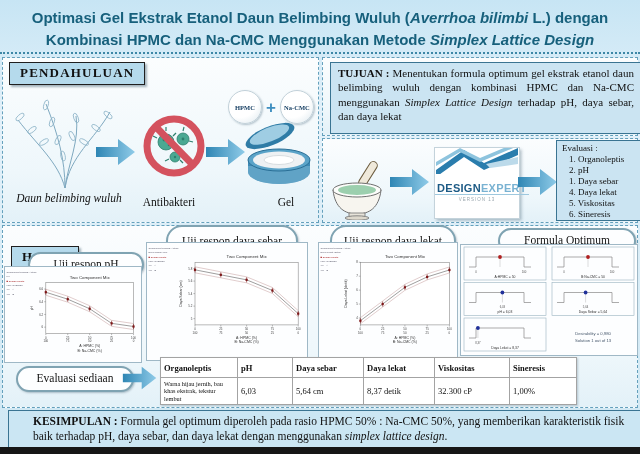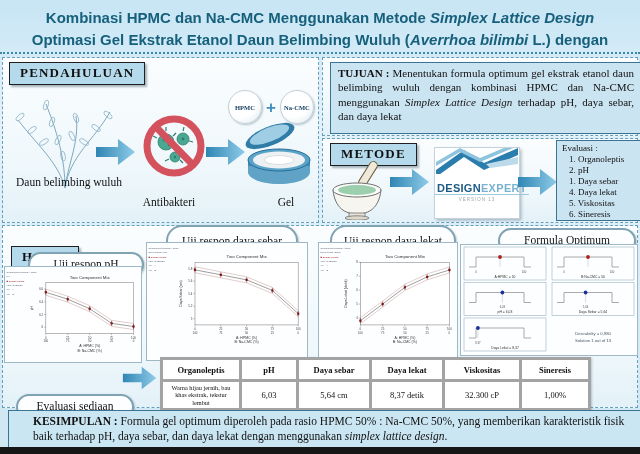--- a/index.html
+++ b/index.html
@@ -32,47 +32,47 @@
   #box-evaluasi .ev-item{padding-left:7px;}
   #box-kesimpulan{left:8px;top:410px;width:606px;height:31px;padding:3px 24px;
     font-size:11.5px;line-height:1.3;background:#cbe6f3;}
   .pill{position:absolute;background:#fdfeff;border:2px solid #7fa3b2;border-radius:16px;
     text-align:center;font-size:11.5px;line-height:1.15;box-shadow:1px 1px 2px rgba(60,90,110,.35);
     display:flex;align-items:center;justify-content:center;}
   #pill-ph{left:28px;top:252px;width:112px;height:21px;}
   #pill-sebar{left:166px;top:225px;width:128px;height:30px;}
   #pill-lekat{left:330px;top:225px;width:122px;height:30px;}
   #pill-optimum{left:498px;top:228px;width:134px;height:22px;}
-  #pill-evaluasi{left:16px;top:366px;width:114px;height:22px;margin-top:28px;}
+  #pill-evaluasi{left:16px;top:366px;width:114px;height:22px;}
   .chart-panel{position:absolute;background:#fdfeff;border:1px solid #9fb8c6;}
   #panel-ph{left:4px;top:266px;width:136px;height:95px;}
   #panel-sebar{left:146px;top:242px;width:160px;height:117px;}
   #panel-lekat{left:318px;top:242px;width:138px;height:117px;}
   #panel-optimum{left:460px;top:244px;width:176px;height:110px;}
   .chart-panel svg{display:block;width:100%;height:100%;}
   .caption{position:absolute;text-align:center;font-size:11.5px;line-height:1.15;}
-  #cap-leaf{left:10px;top:176px;width:118px;}
+  #cap-leaf{left:10px;top:192px;width:118px;font-style:italic;}
   #cap-anti{left:130px;top:196px;width:78px;}
   #cap-gel{left:260px;top:196px;width:52px;}
   .mix-circle{width:32px;height:32px;border-radius:50%;
     background:radial-gradient(circle at 35% 30%,#ffffff 55%,#dce8ee);
     border:1px solid #c2d1d9;box-shadow:1px 1px 2px rgba(80,110,130,.4);
     display:flex;align-items:center;justify-content:center;
     font-size:6.5px;font-weight:bold;color:#163f63;}
   #mix-row{left:228px;top:89px;width:96px;height:36px;display:flex;align-items:center;gap:4px;}
   #plus-sign{font-family:"Liberation Sans",sans-serif;font-size:17px;font-weight:bold;color:#3f8fc0;line-height:1;}
   .de-logo{position:absolute;left:434px;top:147px;width:84px;height:70px;background:#fff;
     border:1px solid #c4d3db;box-shadow:1.5px 1.5px 3px rgba(60,90,110,.4);text-align:center;}
   .de-name{font-family:"Liberation Sans",sans-serif;font-weight:bold;font-size:11px;
     letter-spacing:.3px;margin-top:1px;border-bottom:1.5px solid #9ec8de;display:inline-block;padding:0 2px;}
   .de-name .n1{color:#1c5a85;} .de-name .n2{color:#79b2d2;}
   .de-version{font-family:"Liberation Sans",sans-serif;font-size:4.5px;color:#9aa6ad;letter-spacing:1px;margin-top:1px;}
   #results-table{position:absolute;left:160px;top:357px;border-collapse:collapse;background:#fff;
     font-size:8.5px;box-shadow:1px 1px 2px rgba(60,90,110,.3);}
-  #results-table th,#results-table td{border:3px solid #a3a3a3;text-align:center;padding:1px 3px;}
+  #results-table th,#results-table td{border:1px solid #a3a3a3;text-align:left;padding:1px 3px;}
   #results-table th{font-weight:bold;height:17px;}
   #results-table td{height:24px;}
   .col-org{width:70px;} .col-ph{width:48px;} .col-sebar{width:64px;}
   .col-lekat{width:64px;} .col-visk{width:68px;} .col-sin{width:60px;}
   #org-cell{font-size:6.3px;line-height:1.2;}
   .bottom-bar{position:absolute;left:0;top:447px;width:640px;height:7px;background:#161616;}
   .arrow{position:absolute;}
 </style>
 </head>
 <body>
@@ -82,22 +82,22 @@
   <svg width="0" height="0" style="position:absolute">
     <defs>
       <linearGradient id="arrowGrad" x1="0" y1="0" x2="1" y2="0">
         <stop offset="0" stop-color="#2f86b4"></stop>
           <stop offset="1" stop-color="#8fcbe8"></stop>
       </linearGradient>
     </defs>
   </svg>
 
   <div class="title">
+    <div><span>Optimasi Gel Ekstrak Etanol Daun Belimbing Wuluh (</span><i>Averrhoa bilimbi</i><span> L.) dengan</span></div>
     <div><span>Kombinasi HPMC dan Na-CMC Menggunakan Metode </span><i>Simplex Lattice Design</i></div>
-    <div><span>Optimasi Gel Ekstrak Etanol Daun Belimbing Wuluh (</span><i>Averrhoa bilimbi</i><span> L.) dengan</span></div>
   </div>
   <div class="dotted-sep"></div>
 
   <div class="section" id="sec-pendahuluan"></div>
   <div class="section" id="sec-tujuan"></div>
   <div class="section" id="sec-metode"></div>
   <div class="section" id="sec-hasil"></div>
 
   <div class="header-box" id="hdr-pendahuluan">PENDAHULUAN</div>
 
@@ -181,21 +181,20 @@
   </svg>
 
   <div class="caption" id="cap-leaf">Daun belimbing wuluh</div>
   <div class="caption" id="cap-anti">Antibakteri</div>
   <div class="caption" id="cap-gel">Gel</div>
 
   <div class="info-box" id="box-tujuan">
     <span class="b">TUJUAN :</span><span> Menentukan formula optimum gel ekstrak etanol daun belimbing wuluh dengan kombinasi HPMC dan Na-CMC menggunakan </span><i>Simplex Lattice Design</i><span> terhadap pH, daya sebar, dan daya lekat</span>
   </div>
 
-  <div class="header-box" id="hdr-metode">METODE</div>
 
   <svg class="arrow" style="left:326px;top:160px" width="62" height="60" viewBox="0 0 62 60">
     <g transform="rotate(32 42 14)">
       <rect x="38" y="0" width="8" height="28" rx="4" fill="#efe9da" stroke="#6b5b3e" stroke-width="1"></rect>
     </g>
     <path d="M7,30 C9,48 19,54 31,54 C43,54 53,48 55,30 z" fill="#f7f5ef" stroke="#6f6f6f" stroke-width="1"></path>
     <ellipse cx="31" cy="30" rx="24" ry="7" fill="#fdfdfb" stroke="#6f6f6f" stroke-width="1"></ellipse>
     <ellipse cx="31" cy="30" rx="19" ry="5" fill="#9ccfae"></ellipse>
     <rect x="23" y="53" width="16" height="4" fill="#e8e4da" stroke="#6f6f6f" stroke-width="0.8"></rect>
     <ellipse cx="31" cy="58" rx="12" ry="2.2" fill="#ddd8cc" stroke="#6f6f6f" stroke-width="0.8"></ellipse>

